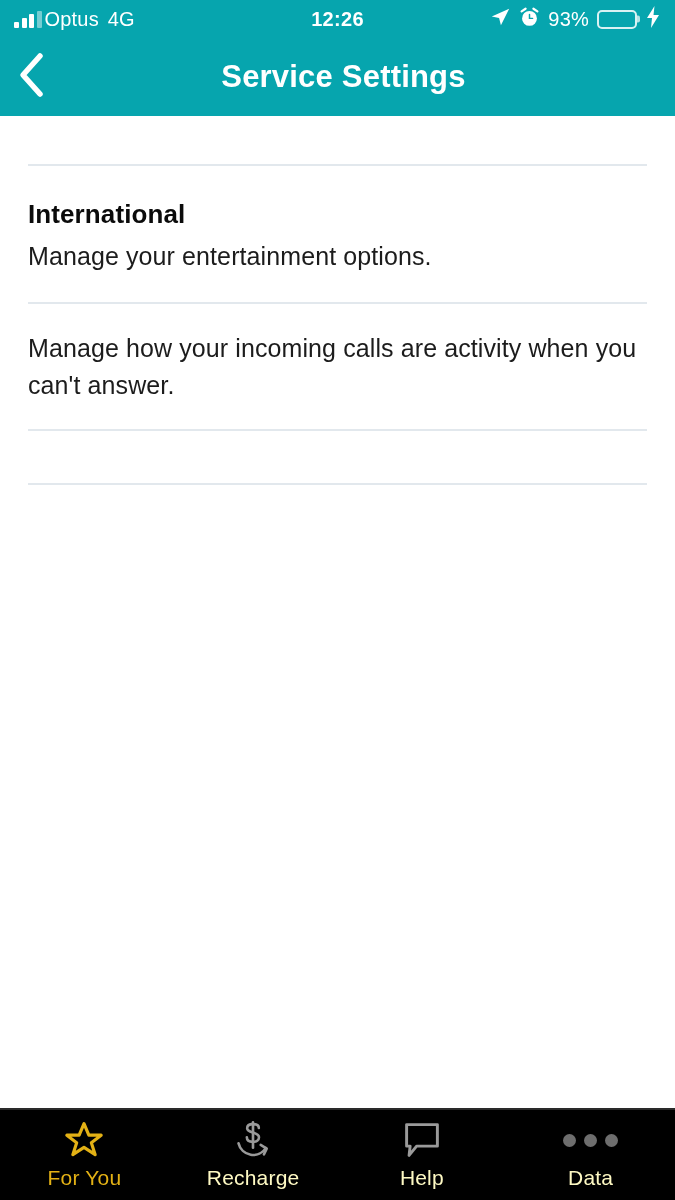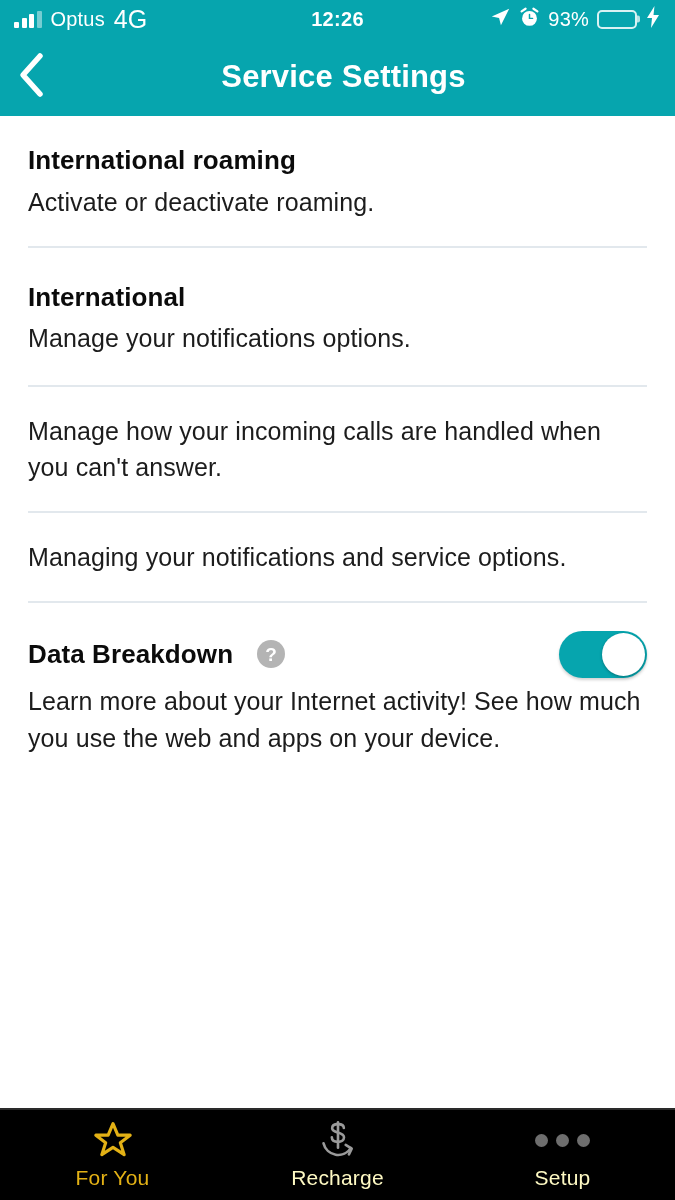--- a/index.html
+++ b/index.html
@@ -22,21 +22,21 @@
     display: flex;
     align-items: center;
     padding: 0 14px 0 14px;
     box-sizing: border-box;
     color: #ffffff;
     position: relative;
   }
   .sb-left {
     display: flex;
     align-items: center;
-    gap: 9px;
+    gap: 3px;
   }
   .signal-bars {
     display: flex;
     align-items: flex-end;
     gap: 2.5px;
     height: 17px;
   }
   .signal-bars i {
     display: block;
     width: 5px;
@@ -46,21 +46,22 @@
   .signal-bars i:nth-child(1) { height: 6px; }
   .signal-bars i:nth-child(2) { height: 10px; }
   .signal-bars i:nth-child(3) { height: 14px; }
   .signal-bars i:nth-child(4) { height: 17px; opacity: 0.45; }
 
   .sb-carrier {
     font-size: 20px;
     letter-spacing: 0.2px;
   }
   .sb-network {
-    font-size: 25px;
+    font-size: 20px;
+    margin-left: 6px;
   }
   .sb-time {
     position: absolute;
     left: 0; right: 0;
     text-align: center;
     font-size: 20px;
     font-weight: 600;
     letter-spacing: 0.3px;
     pointer-events: none;
   }
@@ -307,64 +308,47 @@
         <path d="M24 4 L7 23 L24 42" stroke="#ffffff" stroke-width="5.5" fill="none" stroke-linecap="round" stroke-linejoin="round"></path>
       </svg>
     </span>
   </div>
   <div class="nav-title">Service Settings</div>
 </div>
 
 <div class="content">
 
   <div class="r-spacer-top"></div>
-  <div class="settings-row">
-    <div class="row-head">
-      <div class="row-title">International roaming</div>
-    </div>
-    <div class="row-desc">Activate or deactivate roaming.</div>
-  </div>
   <div class="r-spacer-bottom"></div>
   <div class="divider"></div>
 
   <div class="r-spacer-top" style="height:26px"></div>
   <div class="settings-row">
     <div class="row-head">
       <div class="row-title">International</div>
     </div>
-    <div class="row-desc">Manage your notifications options.</div>
+    <div class="row-desc">Manage your entertainment options.</div>
   </div>
   <div class="r-spacer-bottom" style="height:28px"></div>
   <div class="divider"></div>
 
   <div class="r-spacer-top" style="height:26px"></div>
   <div class="settings-row">
-    <div class="row-desc">Manage how your incoming calls are handled when you can't answer.</div>
+    <div class="row-desc">Manage how your incoming calls are activity when you can't answer.</div>
   </div>
   <div class="r-spacer-bottom" style="height:26px"></div>
   <div class="divider"></div>
 
   <div class="r-spacer-top" style="height:26px"></div>
   <div class="settings-row">
-    <div class="row-desc">Managing your notifications and service options.</div>
   </div>
   <div class="r-spacer-bottom" style="height:26px"></div>
   <div class="divider"></div>
 
   <div class="r-spacer-top" style="height:22px"></div>
-  <div class="settings-row">
-    <div class="row-head" style="min-height:58px">
-      <div class="row-title">Data Breakdown</div>
-      <div class="help-icon">?</div>
-      <div class="toggle">
-        <div class="knob"></div>
-      </div>
-    </div>
-    <div class="row-desc">Learn more about your Internet activity! See how much you use the web and apps on your device.</div>
-  </div>
 
 </div>
 
 <div class="tab-bar">
 
   <div class="tab active">
     <div class="tab-icon">
       <svg width="42" height="40" viewBox="0 0 24 24">
         <path d="M12 2.2 L14.9 9.1 L22.3 9.1 L16.4 13.6 L18.7 20.8 L12 16.4 L5.3 20.8 L7.6 13.6 L1.7 9.1 L9.1 9.1 Z" fill="none" stroke="#E3B115" stroke-width="1.9" stroke-linejoin="round"></path>
       </svg>
@@ -377,25 +361,33 @@
       <svg width="44" height="40" viewBox="0 0 28 26">
         <path d="M14 1.5 V18" stroke="#9a9a9a" stroke-width="1.7" stroke-linecap="round"></path>
         <path d="M17.8 5.2 C17.8 3.5 16.2 2.7 14 2.7 C11.8 2.7 10.2 3.6 10.2 5.3 C10.2 8.7 17.9 7.4 17.9 11.2 C17.9 13.1 16.2 14.2 14 14.2 C11.6 14.2 10 13.2 10 11.2" fill="none" stroke="#9a9a9a" stroke-width="1.7" stroke-linecap="round"></path>
         <path d="M4.6 15.2 A9.8 9.8 0 0 0 22.4 18.2" fill="none" stroke="#9a9a9a" stroke-width="1.7" stroke-linecap="round"></path>
         <path d="M19 16.2 L22.9 18.6 L21.1 22.3" fill="none" stroke="#9a9a9a" stroke-width="1.7" stroke-linecap="round" stroke-linejoin="round"></path>
       </svg>
     </div>
     <div class="tab-label">Recharge</div>
   </div>
 
+  <div class="tab">
+    <div class="tab-icon">
+      <svg width="42" height="40" viewBox="0 0 26 26">
+        <path d="M3 3 H23 V17 H9.5 L4.6 23 L5.3 17 H3 Z" fill="none" stroke="#9a9a9a" stroke-width="1.9" stroke-linejoin="round"></path>
+      </svg>
+    </div>
+    <div class="tab-label">Help</div>
+  </div>
 
   <div class="tab">
     <div class="tab-icon">
       <div class="dots">
           <span></span>
           <span></span>
           <span></span>
         </div>
     </div>
-    <div class="tab-label">Setup</div>
+    <div class="tab-label">Data</div>
   </div>
 
 </div>
 
 </body></html>

